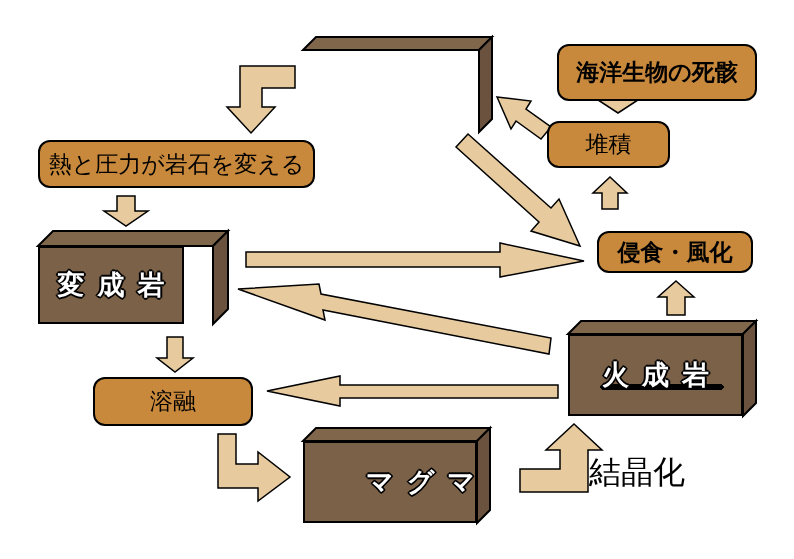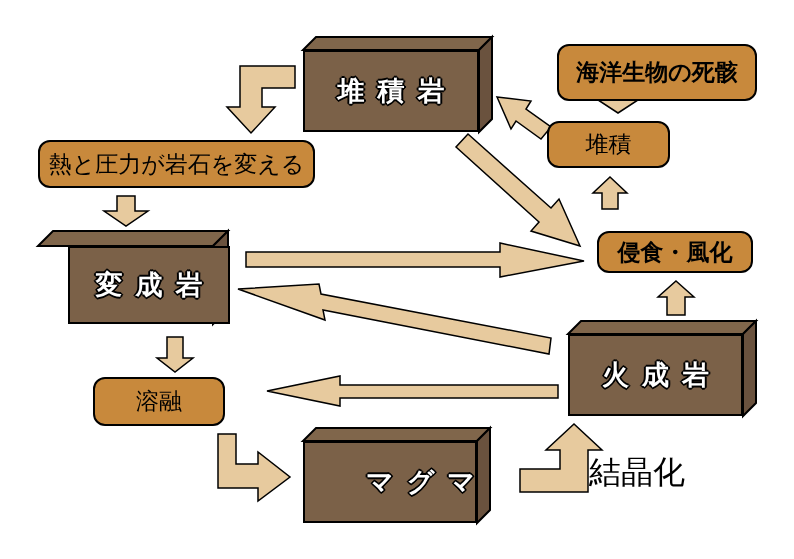--- a/index.html
+++ b/index.html
@@ -68,29 +68,26 @@
     <polygon class="arrow" points="246,252 500,252 500,243 584,261 500,277 500,267 246,267"></polygon>
     <polygon class="arrow" points="238,289 319,284 321,294 551,338 549,354 323,310 325,320"></polygon>
     <polygon class="arrow" points="468,134 551,208 559,199 580,246 531,231 539,222 456,147"></polygon>
     <polygon class="arrow" points="497,97 531,101 526,109 551,127 541,139 516,121 511,129"></polygon>
     <polygon class="arrow" points="167,337 183,337 183,358 193,358 175,372 157,358 167,358"></polygon>
     <polygon class="arrow" points="267,391 340,376 340,385 558,385 558,398 340,398 340,406"></polygon>
     <polygon class="arrow" points="218,434 236,434 236,464 258,464 258,452 290,477 258,501 258,488 218,488"></polygon>
     <polygon class="arrow" points="520,469 560,469 560,450 546,450 574,424 602,450 588,450 588,492 520,492"></polygon>
   </svg>
 
-  <div class="rock-front" style="left:303px; top:50px; width:176px; height:82px;">
-    <span>堆積岩</span>
-  </div>
 
-  <div class="rock-front" style="left:38px; top:246px; width:162px; height:78px;margin-left:30px;">
+  <div class="rock-front" style="left:38px; top:246px; width:146px; height:78px;">
     <span>変成岩</span>
   </div>
 
-  <div class="rock-front" style="left:568px; top:334px; width:175px; height:82px;">
+  <div class="rock-front" style="left:568px; top:334px; width:175px; height:82px;text-decoration:underline;">
     <span>火成岩</span>
   </div>
 
   <div class="rock-front" style="left:303px; top:441px; width:174px; height:82px;justify-content:flex-end;">
     <span>マグマ</span>
   </div>
 
   <div class="proc" style="left:557px; top:44px; width:200px; height:57px;font-weight:bold;">
     <span>海洋生物の死骸</span>
   </div>
@@ -100,19 +97,19 @@
   </div>
 
   <div class="proc" style="left:38px; top:140px; width:277px; height:48px;">
     <span>熱と圧力が岩石を変える</span>
   </div>
 
   <div class="proc" style="left:597px; top:231px; width:156px; height:42px;font-weight:bold;">
     <span>侵食・風化</span>
   </div>
 
-  <div class="proc" style="left:93px; top:377px; width:132px; height:49px;">
+  <div class="proc" style="left:93px; top:377px; width:160px; height:49px;">
     <span>溶融</span>
   </div>
 
   <div class="free-label" style="left:589px; top:456px;">結晶化</div>
 
 </div>
 
 </body></html>

